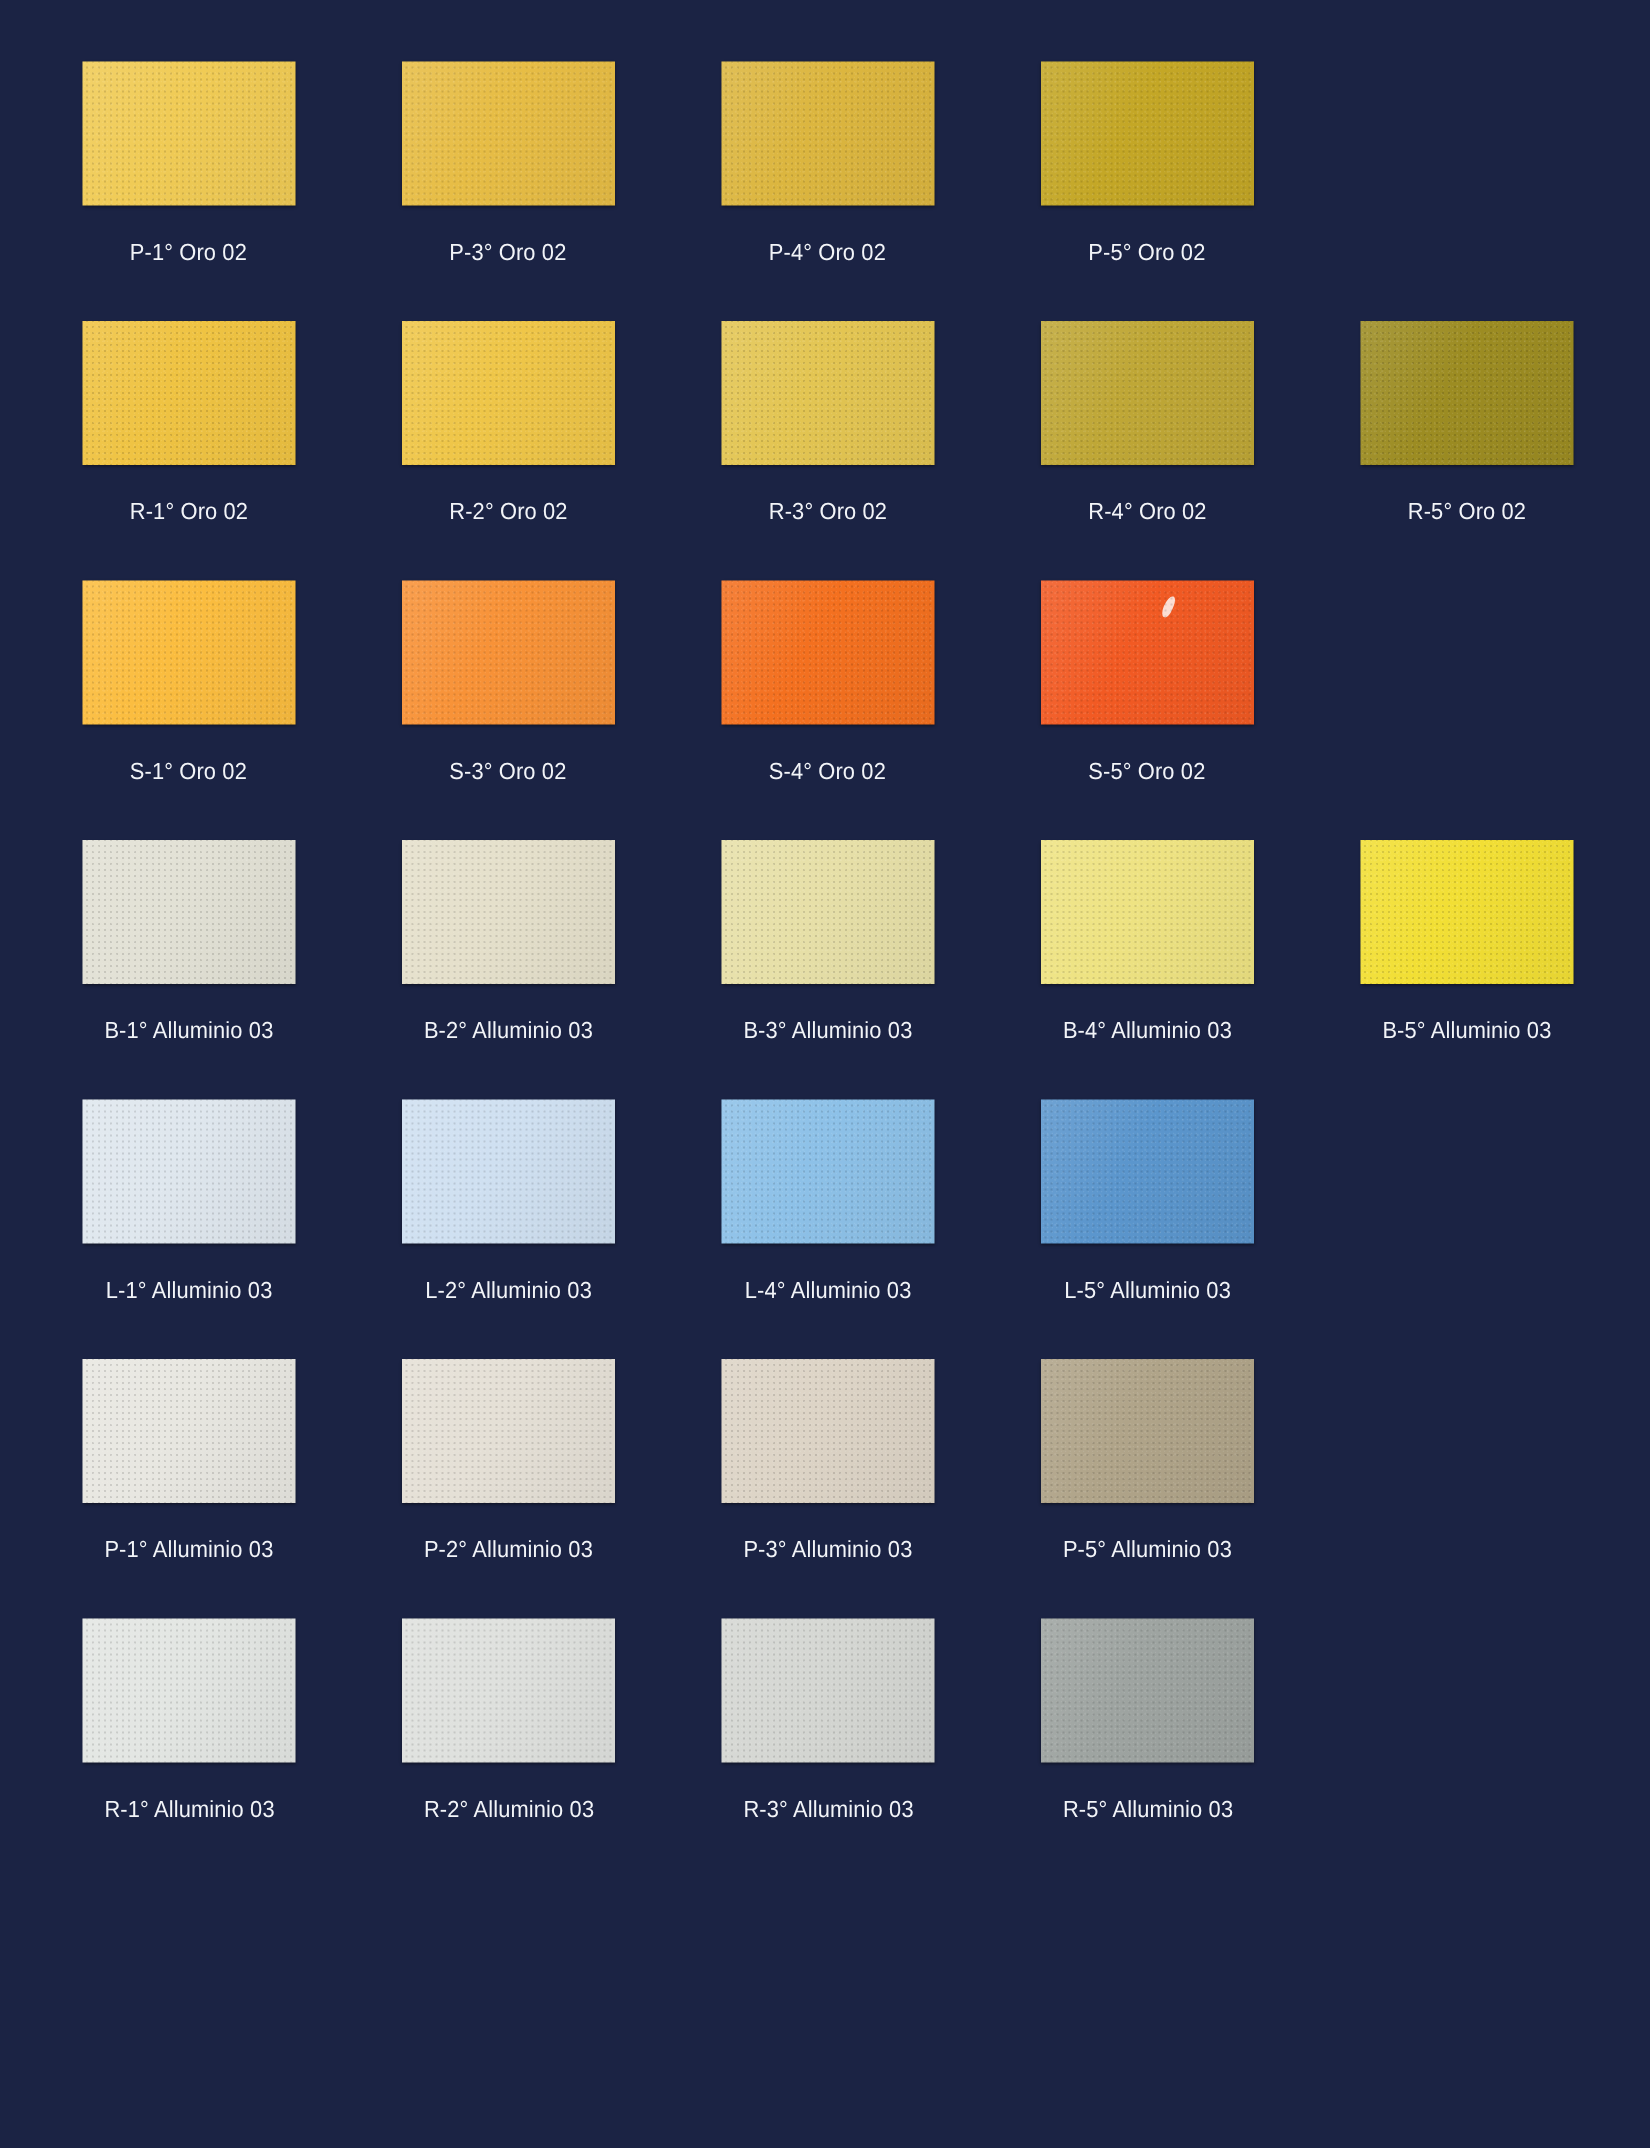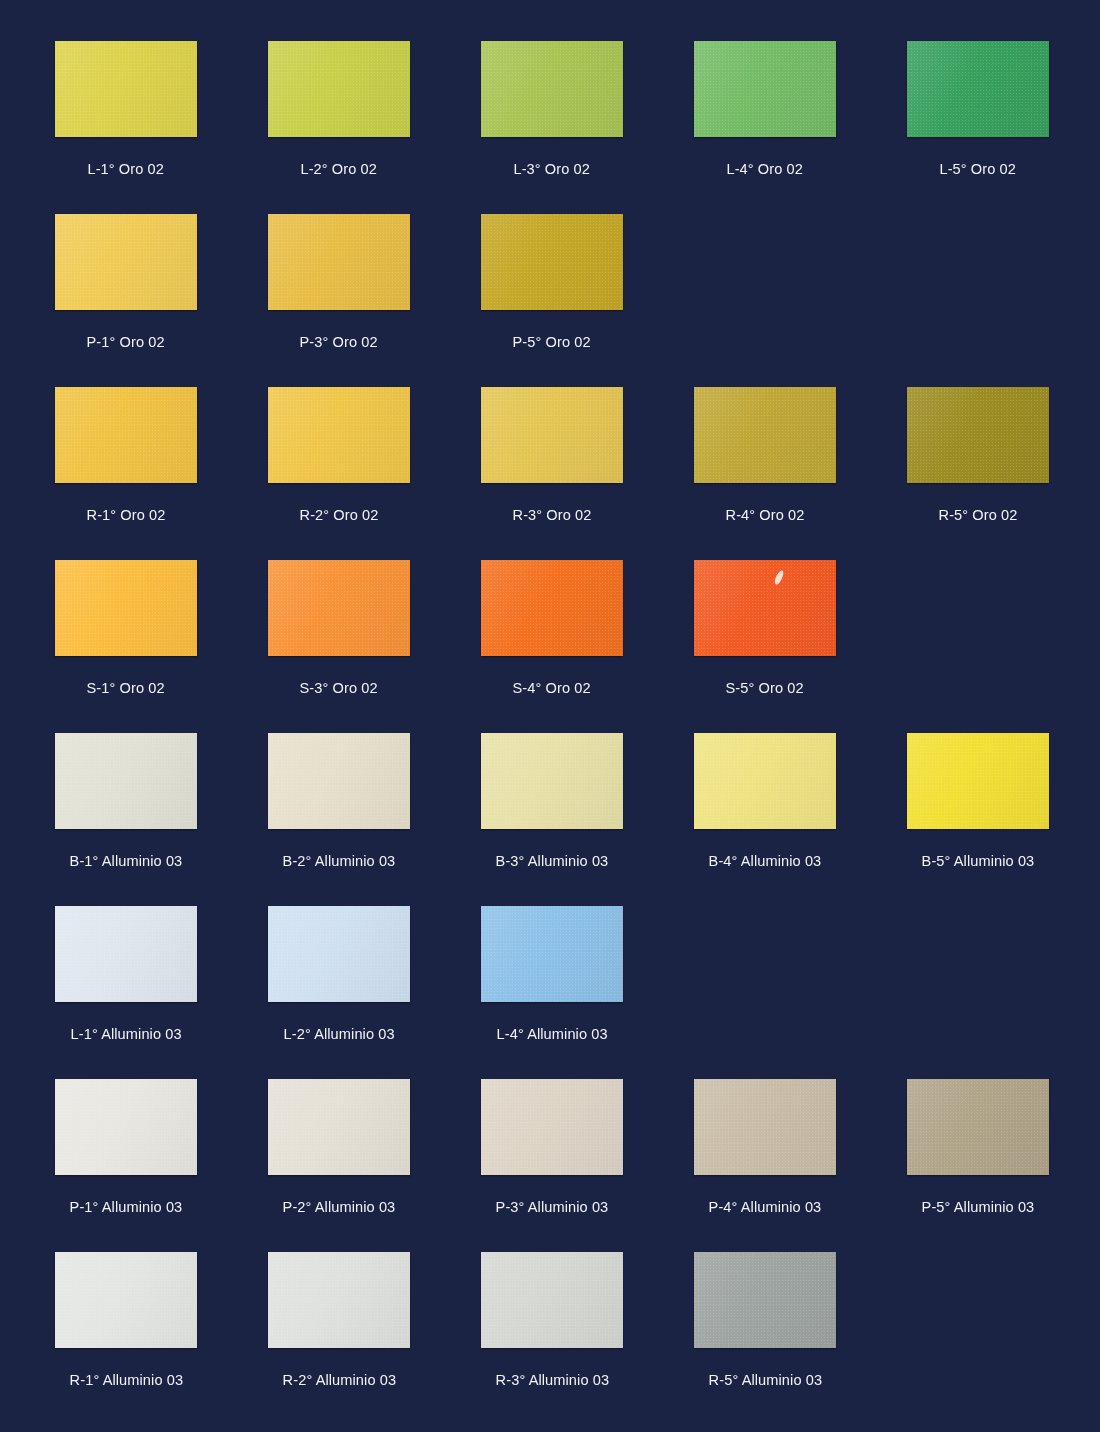--- a/index.html
+++ b/index.html
@@ -91,48 +91,30 @@
     background: rgba(255,255,255,0.80);
     border-radius: 60% 40% 50% 45%;
   }
 </style>
 </head>
 <body>
 
 <main id="swatch-chart" style="background: rgb(27, 35, 68);">
     <div class="swatch-row">
       <div class="swatch-cell">
-        <div class="swatch-chip" style="background: rgb(220, 210, 75);"></div>
-        <div class="swatch-label" style="color: rgb(242, 244, 248);">L-1° Oro 02</div>
-      </div>
-      <div class="swatch-cell">
-        <div class="swatch-chip" style="background: rgb(200, 207, 73);"></div>
-        <div class="swatch-label" style="color: rgb(242, 244, 248);">L-2° Oro 02</div>
-      </div>
-      <div class="swatch-cell">
-        <div class="swatch-chip" style="background: rgb(168, 196, 83);"></div>
-        <div class="swatch-label" style="color: rgb(242, 244, 248);">L-3° Oro 02</div>
-      </div>
-      <div class="swatch-cell">
-        <div class="swatch-chip" style="background: rgb(116, 188, 102);"></div>
-        <div class="swatch-label" style="color: rgb(242, 244, 248);">L-4° Oro 02</div>
-      </div>
-      <div class="swatch-cell">
-        <div class="swatch-chip" style="background: rgb(55, 160, 93);"></div>
-        <div class="swatch-label" style="color: rgb(242, 244, 248);">L-5° Oro 02</div>
-      </div>
-    </div>
-    <div class="swatch-row">
-      <div class="swatch-cell">
         <div class="swatch-chip" style="background: rgb(240, 203, 85);"></div>
         <div class="swatch-label" style="color: rgb(242, 244, 248);">P-1° Oro 02</div>
       </div>
       <div class="swatch-cell">
         <div class="swatch-chip" style="background: rgb(231, 189, 69);"></div>
         <div class="swatch-label" style="color: rgb(242, 244, 248);">P-3° Oro 02</div>
+      </div>
+      <div class="swatch-cell">
+        <div class="swatch-chip" style="background: rgb(220, 182, 63);"></div>
+        <div class="swatch-label" style="color: rgb(242, 244, 248);">P-4° Oro 02</div>
       </div>
       <div class="swatch-cell">
         <div class="swatch-chip" style="background: rgb(196, 167, 38);"></div>
         <div class="swatch-label" style="color: rgb(242, 244, 248);">P-5° Oro 02</div>
       </div>
     </div>
     <div class="swatch-row">
       <div class="swatch-cell">
         <div class="swatch-chip" style="background: rgb(239, 195, 66);"></div>
         <div class="swatch-label" style="color: rgb(242, 244, 248);">R-1° Oro 02</div>
@@ -202,39 +184,39 @@
         <div class="swatch-label" style="color: rgb(242, 244, 248);">L-1° Alluminio 03</div>
       </div>
       <div class="swatch-cell">
         <div class="swatch-chip" style="background: rgb(207, 224, 241);"></div>
         <div class="swatch-label" style="color: rgb(242, 244, 248);">L-2° Alluminio 03</div>
       </div>
       <div class="swatch-cell">
         <div class="swatch-chip" style="background: rgb(141, 193, 232);"></div>
         <div class="swatch-label" style="color: rgb(242, 244, 248);">L-4° Alluminio 03</div>
       </div>
+      <div class="swatch-cell">
+        <div class="swatch-chip" style="background: rgb(91, 150, 205);"></div>
+        <div class="swatch-label" style="color: rgb(242, 244, 248);">L-5° Alluminio 03</div>
+      </div>
     </div>
     <div class="swatch-row">
       <div class="swatch-cell">
         <div class="swatch-chip" style="background: rgb(232, 231, 225);"></div>
         <div class="swatch-label" style="color: rgb(242, 244, 248);">P-1° Alluminio 03</div>
       </div>
       <div class="swatch-cell">
         <div class="swatch-chip" style="background: rgb(229, 224, 214);"></div>
         <div class="swatch-label" style="color: rgb(242, 244, 248);">P-2° Alluminio 03</div>
       </div>
       <div class="swatch-cell">
         <div class="swatch-chip" style="background: rgb(221, 212, 198);"></div>
         <div class="swatch-label" style="color: rgb(242, 244, 248);">P-3° Alluminio 03</div>
       </div>
       <div class="swatch-cell">
-        <div class="swatch-chip" style="background: rgb(201, 189, 168);"></div>
-        <div class="swatch-label" style="color: rgb(242, 244, 248);">P-4° Alluminio 03</div>
-      </div>
-      <div class="swatch-cell">
         <div class="swatch-chip" style="background: rgb(176, 164, 137);"></div>
         <div class="swatch-label" style="color: rgb(242, 244, 248);">P-5° Alluminio 03</div>
       </div>
     </div>
     <div class="swatch-row">
       <div class="swatch-cell">
         <div class="swatch-chip" style="background: rgb(227, 230, 227);"></div>
         <div class="swatch-label" style="color: rgb(242, 244, 248);">R-1° Alluminio 03</div>
       </div>
       <div class="swatch-cell">

